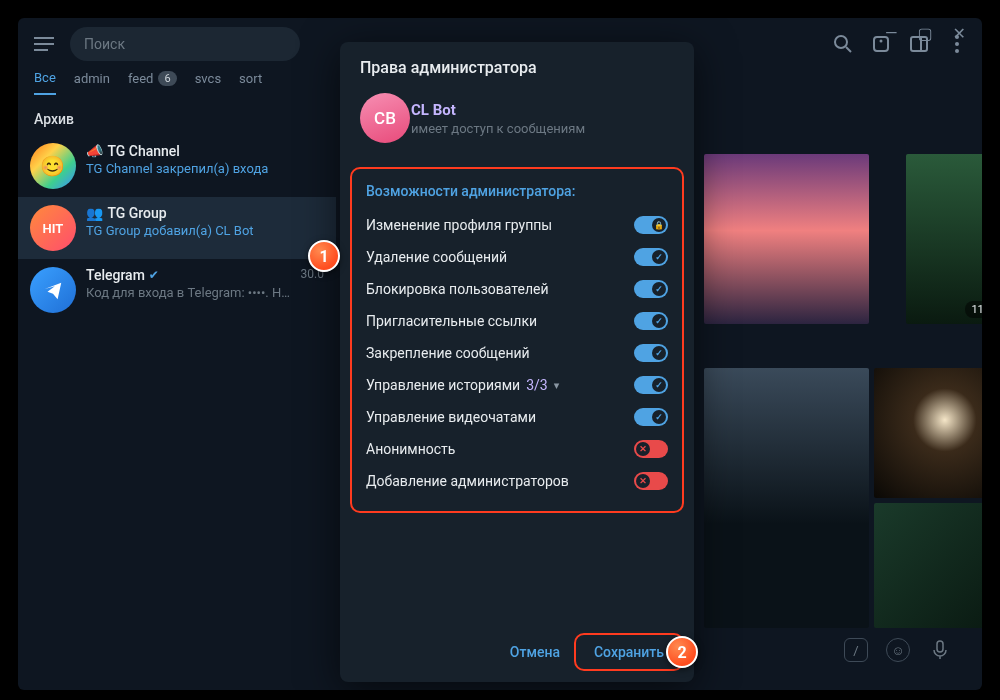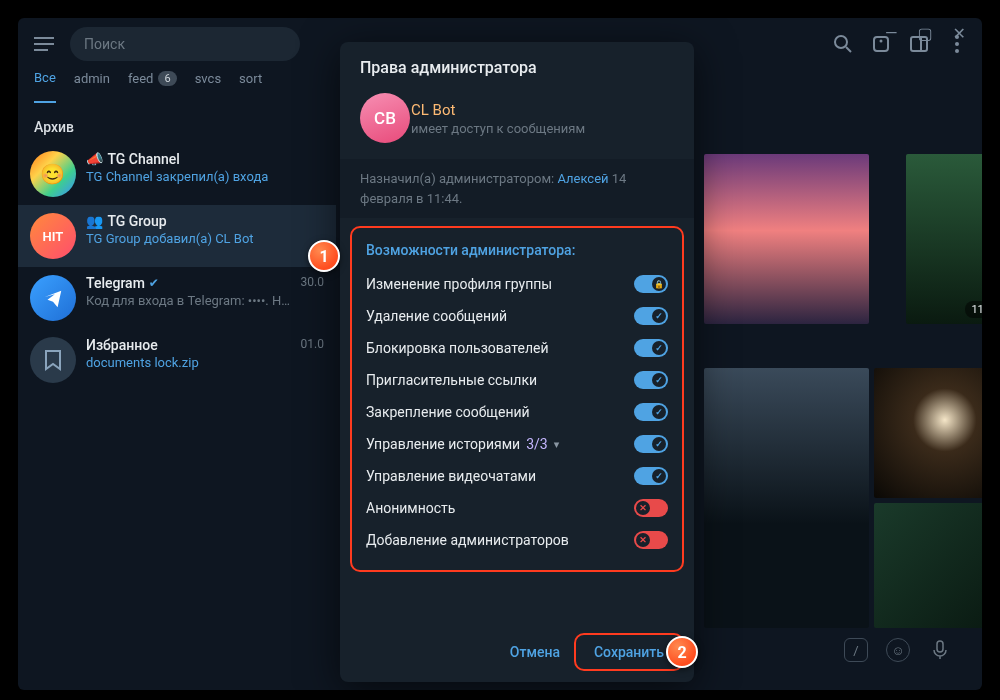--- a/index.html
+++ b/index.html
@@ -9,21 +9,21 @@
   .titlebar { position: absolute; right: 0; top: 0; display: flex; gap: 20px; padding: 6px 16px; }
   .titlebar span { color: #7b8a9a; font-size: 16px; cursor: pointer; }
   
   .toolbar { display: flex; align-items: center; height: 52px; padding: 0 12px; gap: 12px; }
   .menu-icon { width: 28px; height: 28px; display:flex; align-items:center; justify-content:center; color:#7b8a9a;}
   .search { flex: 0 0 230px; height: 34px; background: #1c2733; border-radius: 17px; display:flex; align-items:center; padding:0 14px; color:#6c7883; font-size:14px;}
   .toolbar-spacer { flex:1; }
   .tool-icon { width:26px; height:26px; color:#7b8a9a; display:flex; align-items:center; justify-content:center; cursor:pointer;}
   
   .tabs { display:flex; gap:18px; padding: 0 16px 6px; font-size:13px; color:#7b8a9a; align-items:center;}
-  .tab { cursor:pointer; padding-bottom:16px; display:flex; gap:5px; align-items:center;}
+  .tab { cursor:pointer; padding-bottom:8px; display:flex; gap:5px; align-items:center;}
   .tab.active { color:#4fa3e3; border-bottom:2px solid #4fa3e3;}
   .badge { background:#3e4a57; color:#cfd6dc; border-radius:9px; font-size:11px; padding:1px 6px;}
   .archive-label { padding: 10px 16px 8px; color:#d9dee3; font-size:14px; font-weight:500;}
   
   .chatlist { width: 318px; }
   .chat-item { display:flex; gap:10px; padding:8px 12px; align-items:flex-start; cursor:pointer;}
   .chat-item.selected { background:#1d2b3a;}
   .avatar { width:46px; height:46px; border-radius:50%; flex-shrink:0; display:flex; align-items:center; justify-content:center; font-weight:600; color:#fff; font-size:16px;}
   .chat-main { flex:1; min-width:0;}
   .chat-title { color:#e8ecef; font-size:14px; font-weight:500; display:flex; align-items:center; gap:4px;}
@@ -43,21 +43,21 @@
   .pin-icon{position:absolute;right:16px;top:80px;color:#6c7883;}
   .input-bar{position:absolute;left:350px;right:12px;bottom:10px;height:40px;display:flex;justify-content:flex-end;gap:18px;align-items:center;padding-right:8px;}
   .input-bar .ic{width:24px;height:24px;color:#6c7883;border:1.5px solid #3e4a57;border-radius:6px;display:flex;align-items:center;justify-content:center;font-size:13px;}
   .input-bar .ic.round{border-radius:50%;}
   .input-bar .ic.nb{border:none;font-size:18px;}
   
   .modal { position:absolute; left:322px; top:24px; width:354px; height:640px; background:#17212b; border-radius:8px; box-shadow:0 8px 40px rgba(0,0,0,.6); display:flex; flex-direction:column;}
   .modal-title { padding:16px 20px 12px; color:#e8ecef; font-size:16px; font-weight:500;}
   .modal-profile { display:flex; gap:1px; padding:4px 20px 16px; align-items:center;}
   .modal-profile .av { width:50px;height:50px;border-radius:50%;background:linear-gradient(160deg,#f78fb3,#e84a7a);display:flex;align-items:center;justify-content:center;color:#fff;font-weight:500;font-size:17px;}
-  .modal-profile .nm { color:#fdba74; font-size:15px; font-weight:400;}
+  .modal-profile .nm { color:#c4b5fd; font-size:15px; font-weight:700;}
   .modal-profile .st { color:#6c7883; font-size:13px; margin-top:2px;}
   .appointed { background:#131c26; padding:10px 20px; font-size:13px; color:#6c7883; line-height:1.5;}
   .appointed .link{color:#4fa3e3;}
   .perm-box { margin:8px 10px 0; border:2px solid #ff3b1f; border-radius:10px; padding:12px 10px 14px; position:relative;}
   .section-h { color:#4fa3e3; font-size:14px; font-weight:500; padding:2px 4px 10px;}
   .perm-row { display:flex; align-items:center; justify-content:space-between; padding:7px 4px; font-size:14px; color:#e8ecef; cursor:pointer;}
   .perm-row .lbl{display:flex; align-items:center; gap:6px;}
   .count{color:#c4b5fd;}
   .chev{color:#8a96a3;font-size:11px;}
   .toggle { width:34px; height:18px; border-radius:9px; position:relative; transition:.15s;}
@@ -178,32 +178,20 @@
         </div>
       <div class="chat-main">
         <div class="chat-title">
             <span>Telegram</span> 
             <span class="verify">✔</span>
           </div>
         <div class="chat-sub grey">Код для входа в Telegram: ••••. Не д</div>
       </div>
       <div class="chat-time">30.0</div>
     </div>
-    <div class="chat-item">
-      <div class="avatar" style="background:#2a3a4a">
-          <svg width="20" height="22" viewBox="0 0 20 22">
-            <path d="M3 2h14v18l-7-5-7 5z" fill="none" stroke="#8aa4bc" stroke-width="2"></path>
-          </svg>
-        </div>
-      <div class="chat-main">
-        <div class="chat-title">Избранное</div>
-        <div class="chat-sub">documents lock.zip</div>
-      </div>
-      <div class="chat-time">01.0</div>
-    </div>
   </div>
 
   <div class="gallery">
     <div class="pin-icon">
         <svg width="20" height="20" viewBox="0 0 20 20">
           <path d="M6 2l8 0 0 5 3 3-5 0-2 7-2-7-5 0 3-3z" fill="none" stroke="#6c7883" stroke-width="1.5"></path>
         </svg>
       </div>
     <div class="thumb t1"></div>
     <div class="thumb t2">
@@ -229,23 +217,20 @@
 
   <div class="modal">
     <div class="modal-title">Права администратора</div>
     <div class="modal-profile">
       <div class="av">CB</div>
       <div>
         <div class="nm">CL Bot</div>
         <div class="st">имеет доступ к сообщениям</div>
       </div>
     </div>
-    <div class="appointed">
-      <span>Назначил(а) администратором: </span><span class="link">Алексей</span><span> 14 февраля в 11:44.</span>
-    </div>
 
     <div class="perm-box">
       <div class="section-h">Возможности администратора:</div>
 
       <div class="perm-row">
         <span class="lbl">
             <span>Изменение профиля группы</span>
           </span>
         <span class="toggle on lock">
             <span class="knob">

